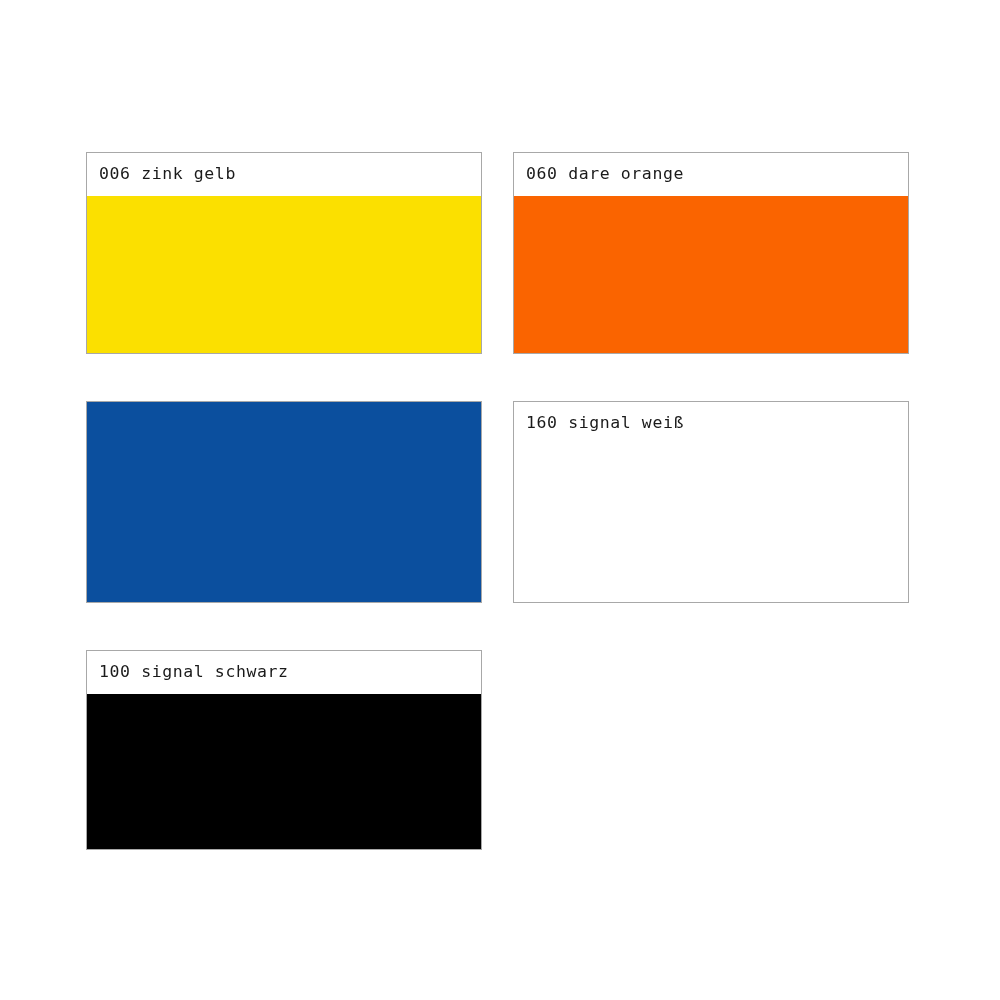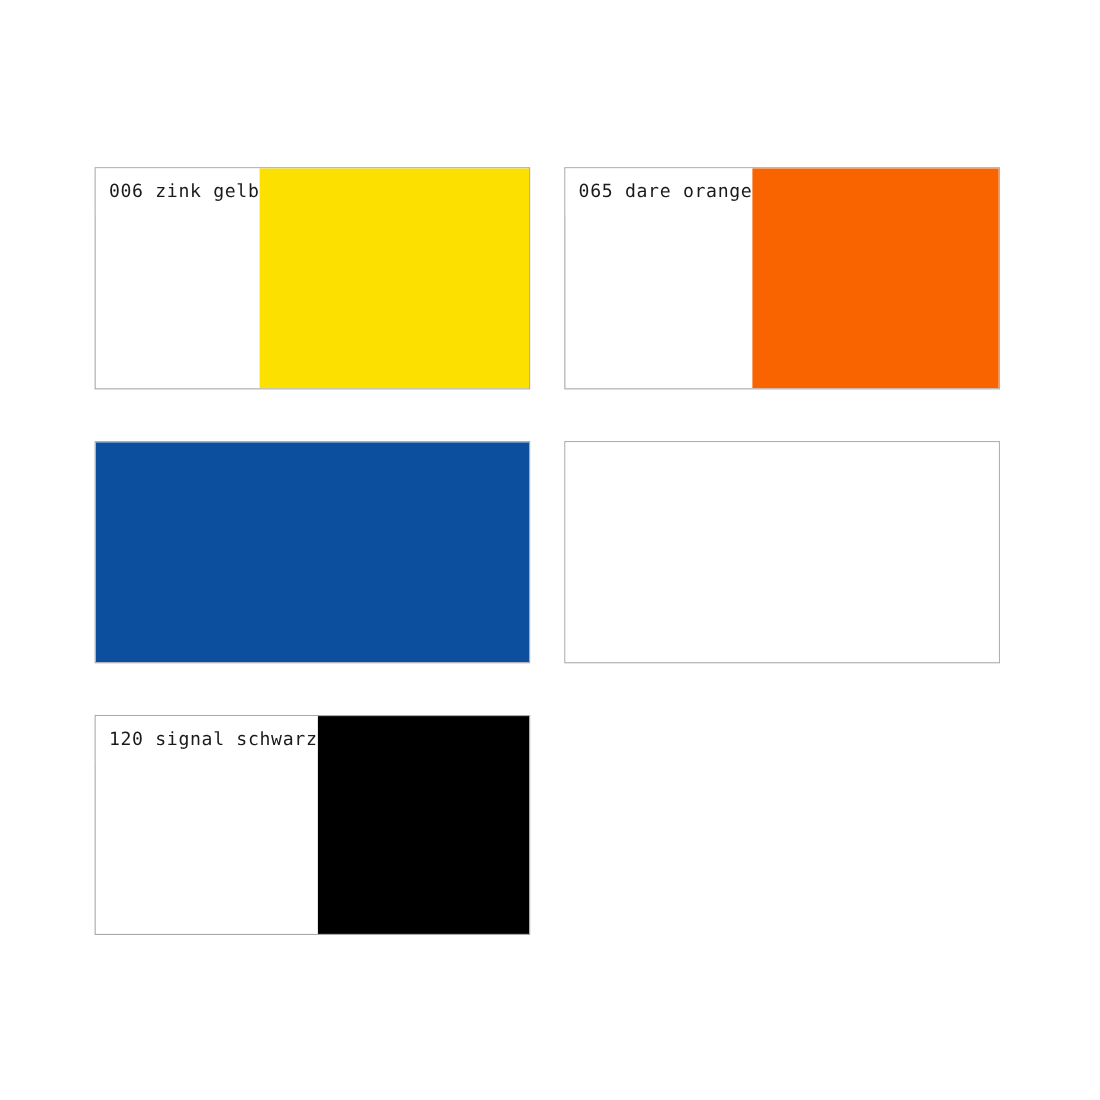--- a/index.html
+++ b/index.html
@@ -33,21 +33,21 @@
     column-gap: 31px;
     row-gap: 47px;
   }
 
   .swatch-card {
     position: relative;
     box-sizing: border-box;
     border: 1px solid #a8a8a8;
     background: #ffffff;
     display: flex;
-    flex-direction: row;
+    flex-direction: column;
     overflow: hidden;
   }
 
   .swatch-header {
     box-sizing: border-box;
     height: 43px;
     flex: 0 0 43px;
     background: #ffffff;
     display: flex;
     align-items: center;
@@ -80,30 +80,33 @@
 <div id="swatch-sheet">
   <div class="swatch-grid">
       <div class="swatch-card">
         <div class="swatch-header">
           <span class="swatch-label">006 zink gelb</span>
         </div>
         <div class="swatch-fill" style="background-color: rgb(251, 224, 0);"></div>
       </div>
       <div class="swatch-card">
         <div class="swatch-header">
-          <span class="swatch-label">065 dare orange</span>
+          <span class="swatch-label">060 dare orange</span>
         </div>
         <div class="swatch-fill" style="background-color: rgb(250, 100, 0);"></div>
       </div>
       <div class="swatch-card">
         <div class="swatch-fill" style="background-color: rgb(11, 79, 158);"></div>
       </div>
       <div class="swatch-card is-light">
+        <div class="swatch-header">
+          <span class="swatch-label">160 signal weiß</span>
+        </div>
         <div class="swatch-fill" style="background-color: rgb(255, 255, 255);"></div>
       </div>
       <div class="swatch-card">
         <div class="swatch-header">
-          <span class="swatch-label">120 signal schwarz</span>
+          <span class="swatch-label">100 signal schwarz</span>
         </div>
         <div class="swatch-fill" style="background-color: rgb(0, 0, 0);"></div>
       </div>
     </div>
 </div>
 
 </body></html>

